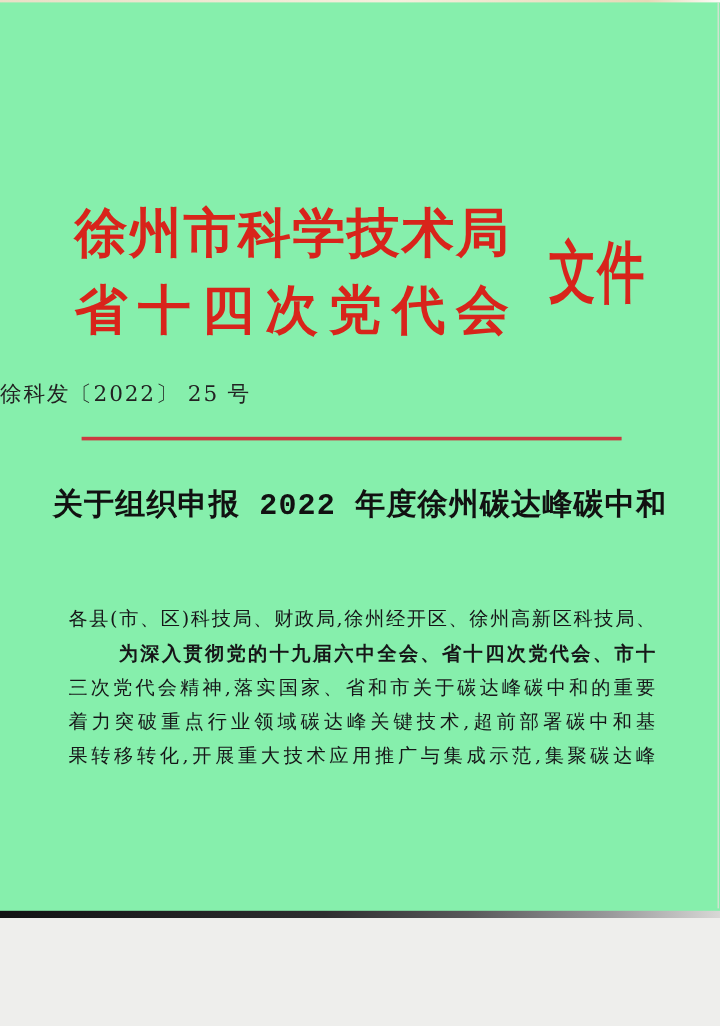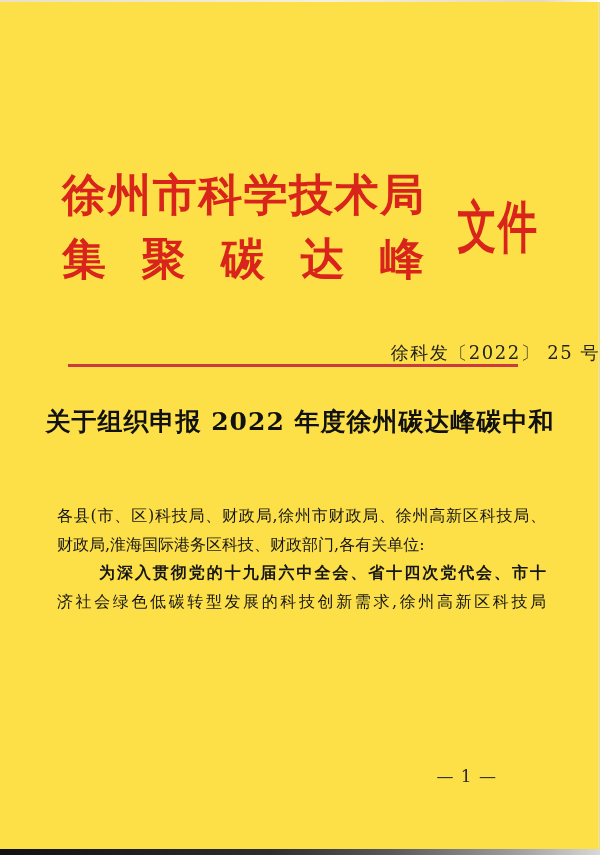--- a/index.html
+++ b/index.html
@@ -7,22 +7,22 @@
     --rule-red:#cb3a40;
     --ink:#1d1d1f;
   }
   html,body{margin:0;padding:0;}
   body{
     width:600px;height:855px;overflow:hidden;
     background:#eeeeec;
     font-family:"DejaVu Serif","Liberation Serif",serif;
   }
   .page{
-    position:relative;width:600px;height:855px;overflow:hidden;
-    background:#fde047;color:var(--ink);
+    position:relative;width:600px;height:765px;overflow:hidden;
+    background:#86efac;color:var(--ink);
   }
   
   .edge-top{
     position:absolute;top:0;left:0;right:0;height:2px;
     background:linear-gradient(90deg,#eadfc6,#f6efdd 55%,#e7d8b6 90%,#fdfcf8);
   }
   .edge-right{
     position:absolute;top:2px;right:1px;bottom:8px;width:1px;
     background:#e2dfd7;
   }
@@ -42,32 +42,32 @@
     white-space:nowrap;
   }
   .doc-mark{
     font-size:50px;font-weight:bold;color:var(--red);
     margin-left:22px;letter-spacing:2px;
     transform:scale(0.78,1.12);transform-origin:center;
     white-space:nowrap;
   }
   
   .doc-number{
-    position:absolute;top:341px;left:0;width:600px;
-    text-align:right;font-size:18px;letter-spacing:1.5px;color:#222;
+    position:absolute;top:316px;left:0;width:600px;
+    text-align:left;font-size:18px;letter-spacing:1.5px;color:#222;
   }
   .red-rule{
     position:absolute;top:364px;left:68px;width:450px;height:3px;
     background:var(--rule-red);
   }
   
   .title{
     position:absolute;top:401px;left:30px;width:540px;margin:0;
     text-align:center;font-size:25px;font-weight:bold;
-    line-height:41px;letter-spacing:1px;color:#111;
+    line-height:41px;letter-spacing:1px;color:#111;font-family:Liberation Mono, monospace;
   }
   .title-line{display:block;}
   
   .body-text{
     position:absolute;top:502px;left:57px;width:489px;
     font-size:16px;color:#161618;
   }
   .bline{margin:0;line-height:28.6px;}
   .just{text-align:justify;text-align-last:justify;}
   .indent{text-indent:42px;font-weight:bold;}
@@ -81,37 +81,38 @@
 <body>
 
 <div class="page">
 
   <div class="edge-top"></div>
   <div class="edge-right"></div>
 
   <header class="letterhead">
     <div class="agency">
       <div class="agency-line">徐州市科学技术局</div>
-      <div class="agency-line">集聚碳达峰</div>
+      <div class="agency-line">省十四次党代会</div>
     </div>
     <div class="doc-mark">文件</div>
   </header>
 
   <div class="doc-number">徐科发〔2022〕 25 号</div>
 
   <div class="red-rule"></div>
 
   <h1 class="title">
     <span class="title-line">关于组织申报 2022 年度徐州碳达峰碳中和</span>
   </h1>
 
   <div class="body-text">
-    <p class="bline just">各县(市、区)科技局、财政局,徐州市财政局、徐州高新区科技局、</p>
-    <p class="bline">财政局,淮海国际港务区科技、财政部门,各有关单位:</p>
+    <p class="bline just">各县(市、区)科技局、财政局,徐州经开区、徐州高新区科技局、</p>
     <p class="bline just indent">为深入贯彻党的十九届六中全会、省十四次党代会、市十</p>
-    <p class="bline just">济社会绿色低碳转型发展的科技创新需求,徐州高新区科技局</p>
+    <p class="bline just">三次党代会精神,落实国家、省和市关于碳达峰碳中和的重要</p>
+    <p class="bline just">着力突破重点行业领域碳达峰关键技术,超前部署碳中和基</p>
+    <p class="bline just">果转移转化,开展重大技术应用推广与集成示范,集聚碳达峰</p>
   </div>
 
   <div class="page-number">— 1 —</div>
 
   <div class="edge-bottom"></div>
 
 </div>
 
 </body></html>

